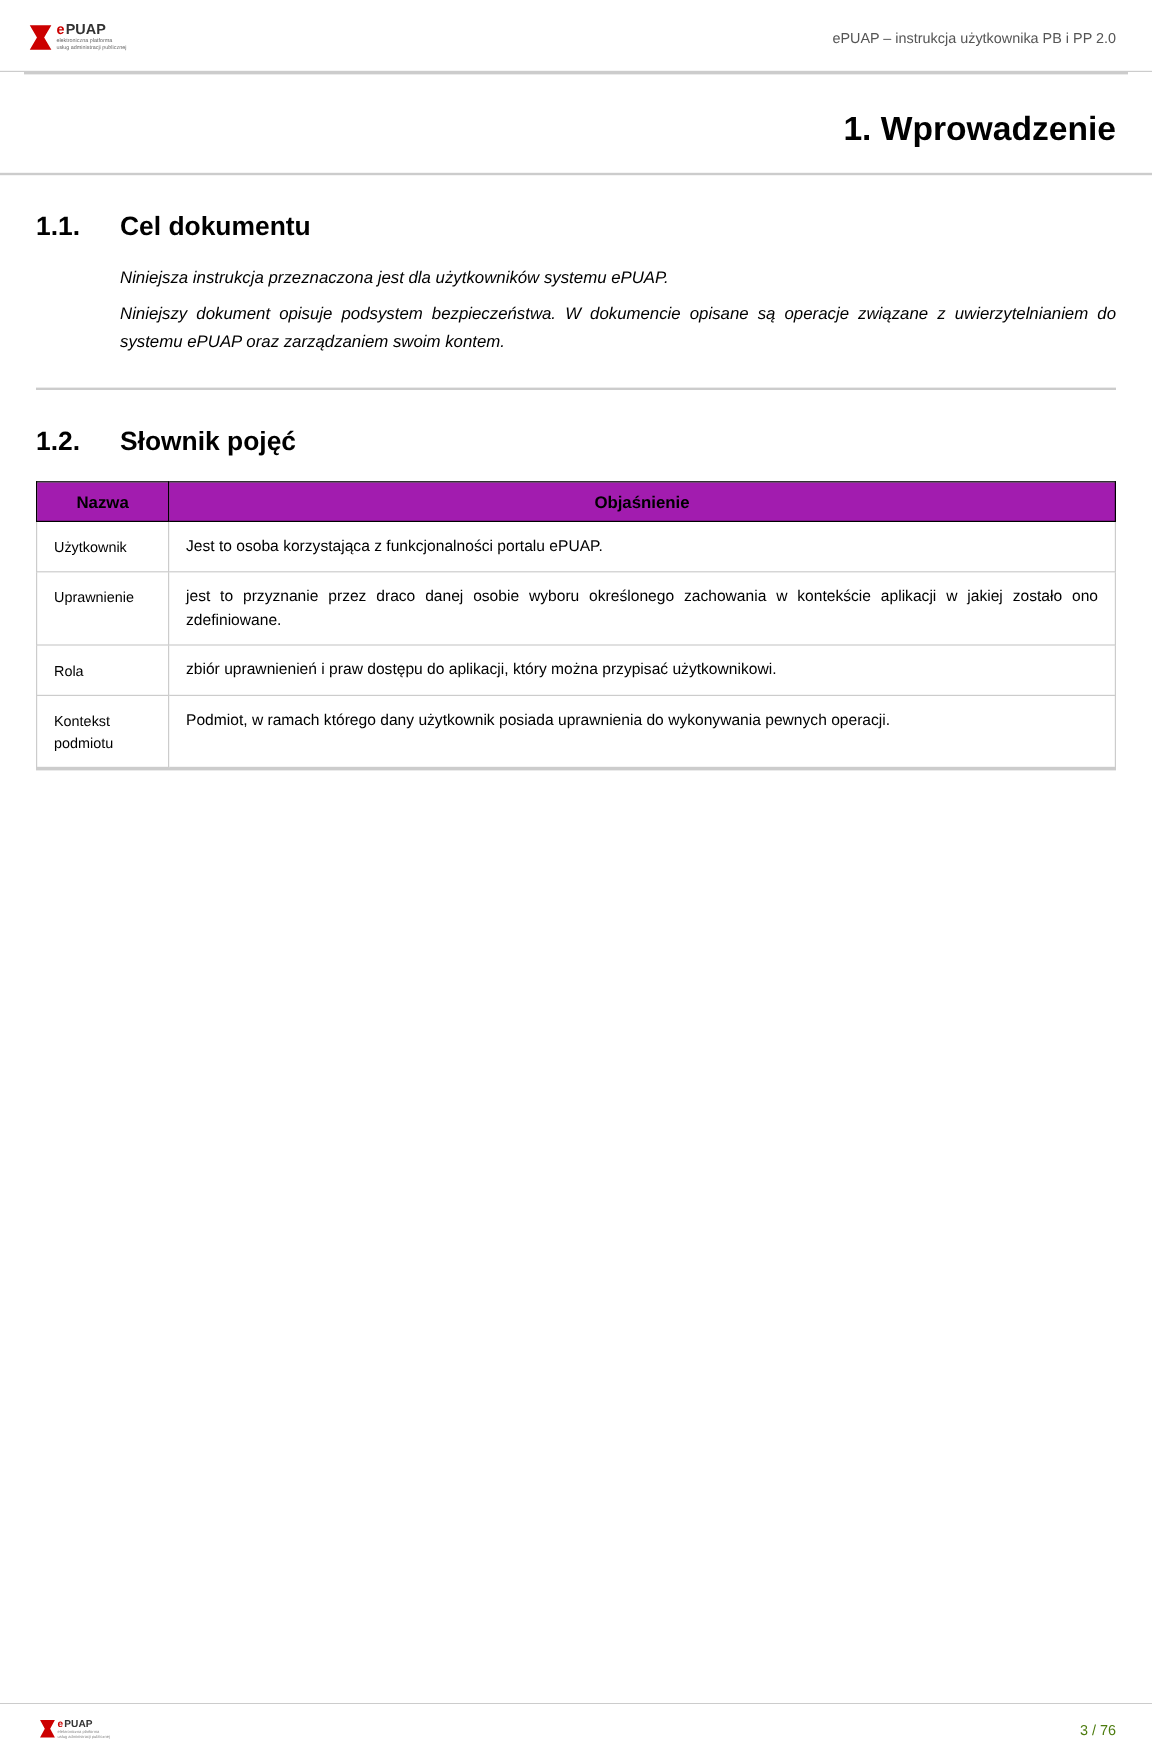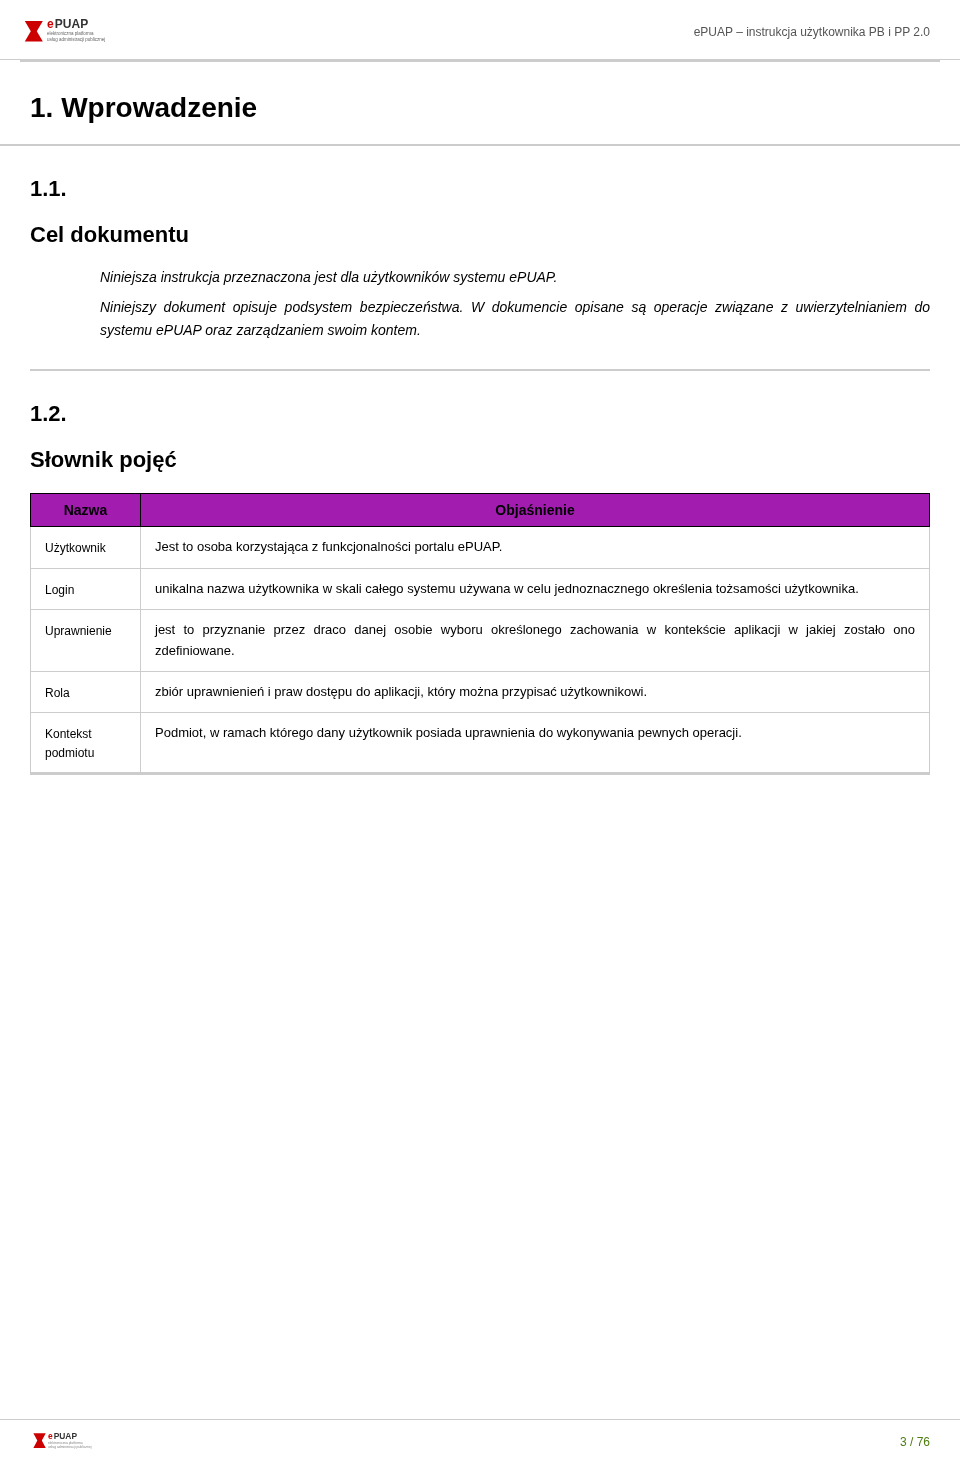--- a/index.html
+++ b/index.html
@@ -36,20 +36,21 @@
     
     .top-divider {
       border: none;
       border-top: 2px solid #ccc;
       margin: 0 20px;
     }
 
     
     .chapter-title-section {
       padding: 30px 30px 20px 30px;
+      text-align: right;
       border-bottom: 2px solid #ccc;
     }
 
     .chapter-title {
       font-size: 28px;
       font-weight: bold;
       color: #000;
     }
 
     
@@ -61,21 +62,20 @@
     .section {
       padding: 30px 0 20px 0;
       border-bottom: 2px solid #ccc;
     }
 
     .section-header {
       display: flex;
       align-items: baseline;
       gap: 20px;
       margin-bottom: 18px;
-      flex-direction: column;
     }
 
     .section-number {
       font-size: 22px;
       font-weight: bold;
       color: #000;
       min-width: 50px;
     }
 
     .section-title {
@@ -220,24 +220,20 @@
           <th>Nazwa</th>
           <th>Objaśnienie</th>
         </tr>
       </thead>
       <tbody>
         <tr>
           <td class="term">Użytkownik</td>
           <td>Jest to osoba korzystająca z funkcjonalności portalu ePUAP.</td>
         </tr>
         <tr>
-          <td class="term">Login</td>
-          <td>unikalna nazwa użytkownika w skali całego systemu używana w celu jednoznacznego określenia tożsamości użytkownika.</td>
-        </tr>
-        <tr>
           <td class="term">Uprawnienie</td>
           <td>jest to przyznanie przez draco danej osobie wyboru określonego zachowania w kontekście aplikacji w jakiej zostało ono zdefiniowane.</td>
         </tr>
         <tr>
           <td class="term">Rola</td>
           <td>zbiór uprawnienień i praw dostępu do aplikacji, który można przypisać użytkownikowi.</td>
         </tr>
         <tr>
           <td class="term">Kontekst podmiotu</td>
           <td>Podmiot, w ramach którego dany użytkownik posiada uprawnienia do wykonywania pewnych operacji.</td>

